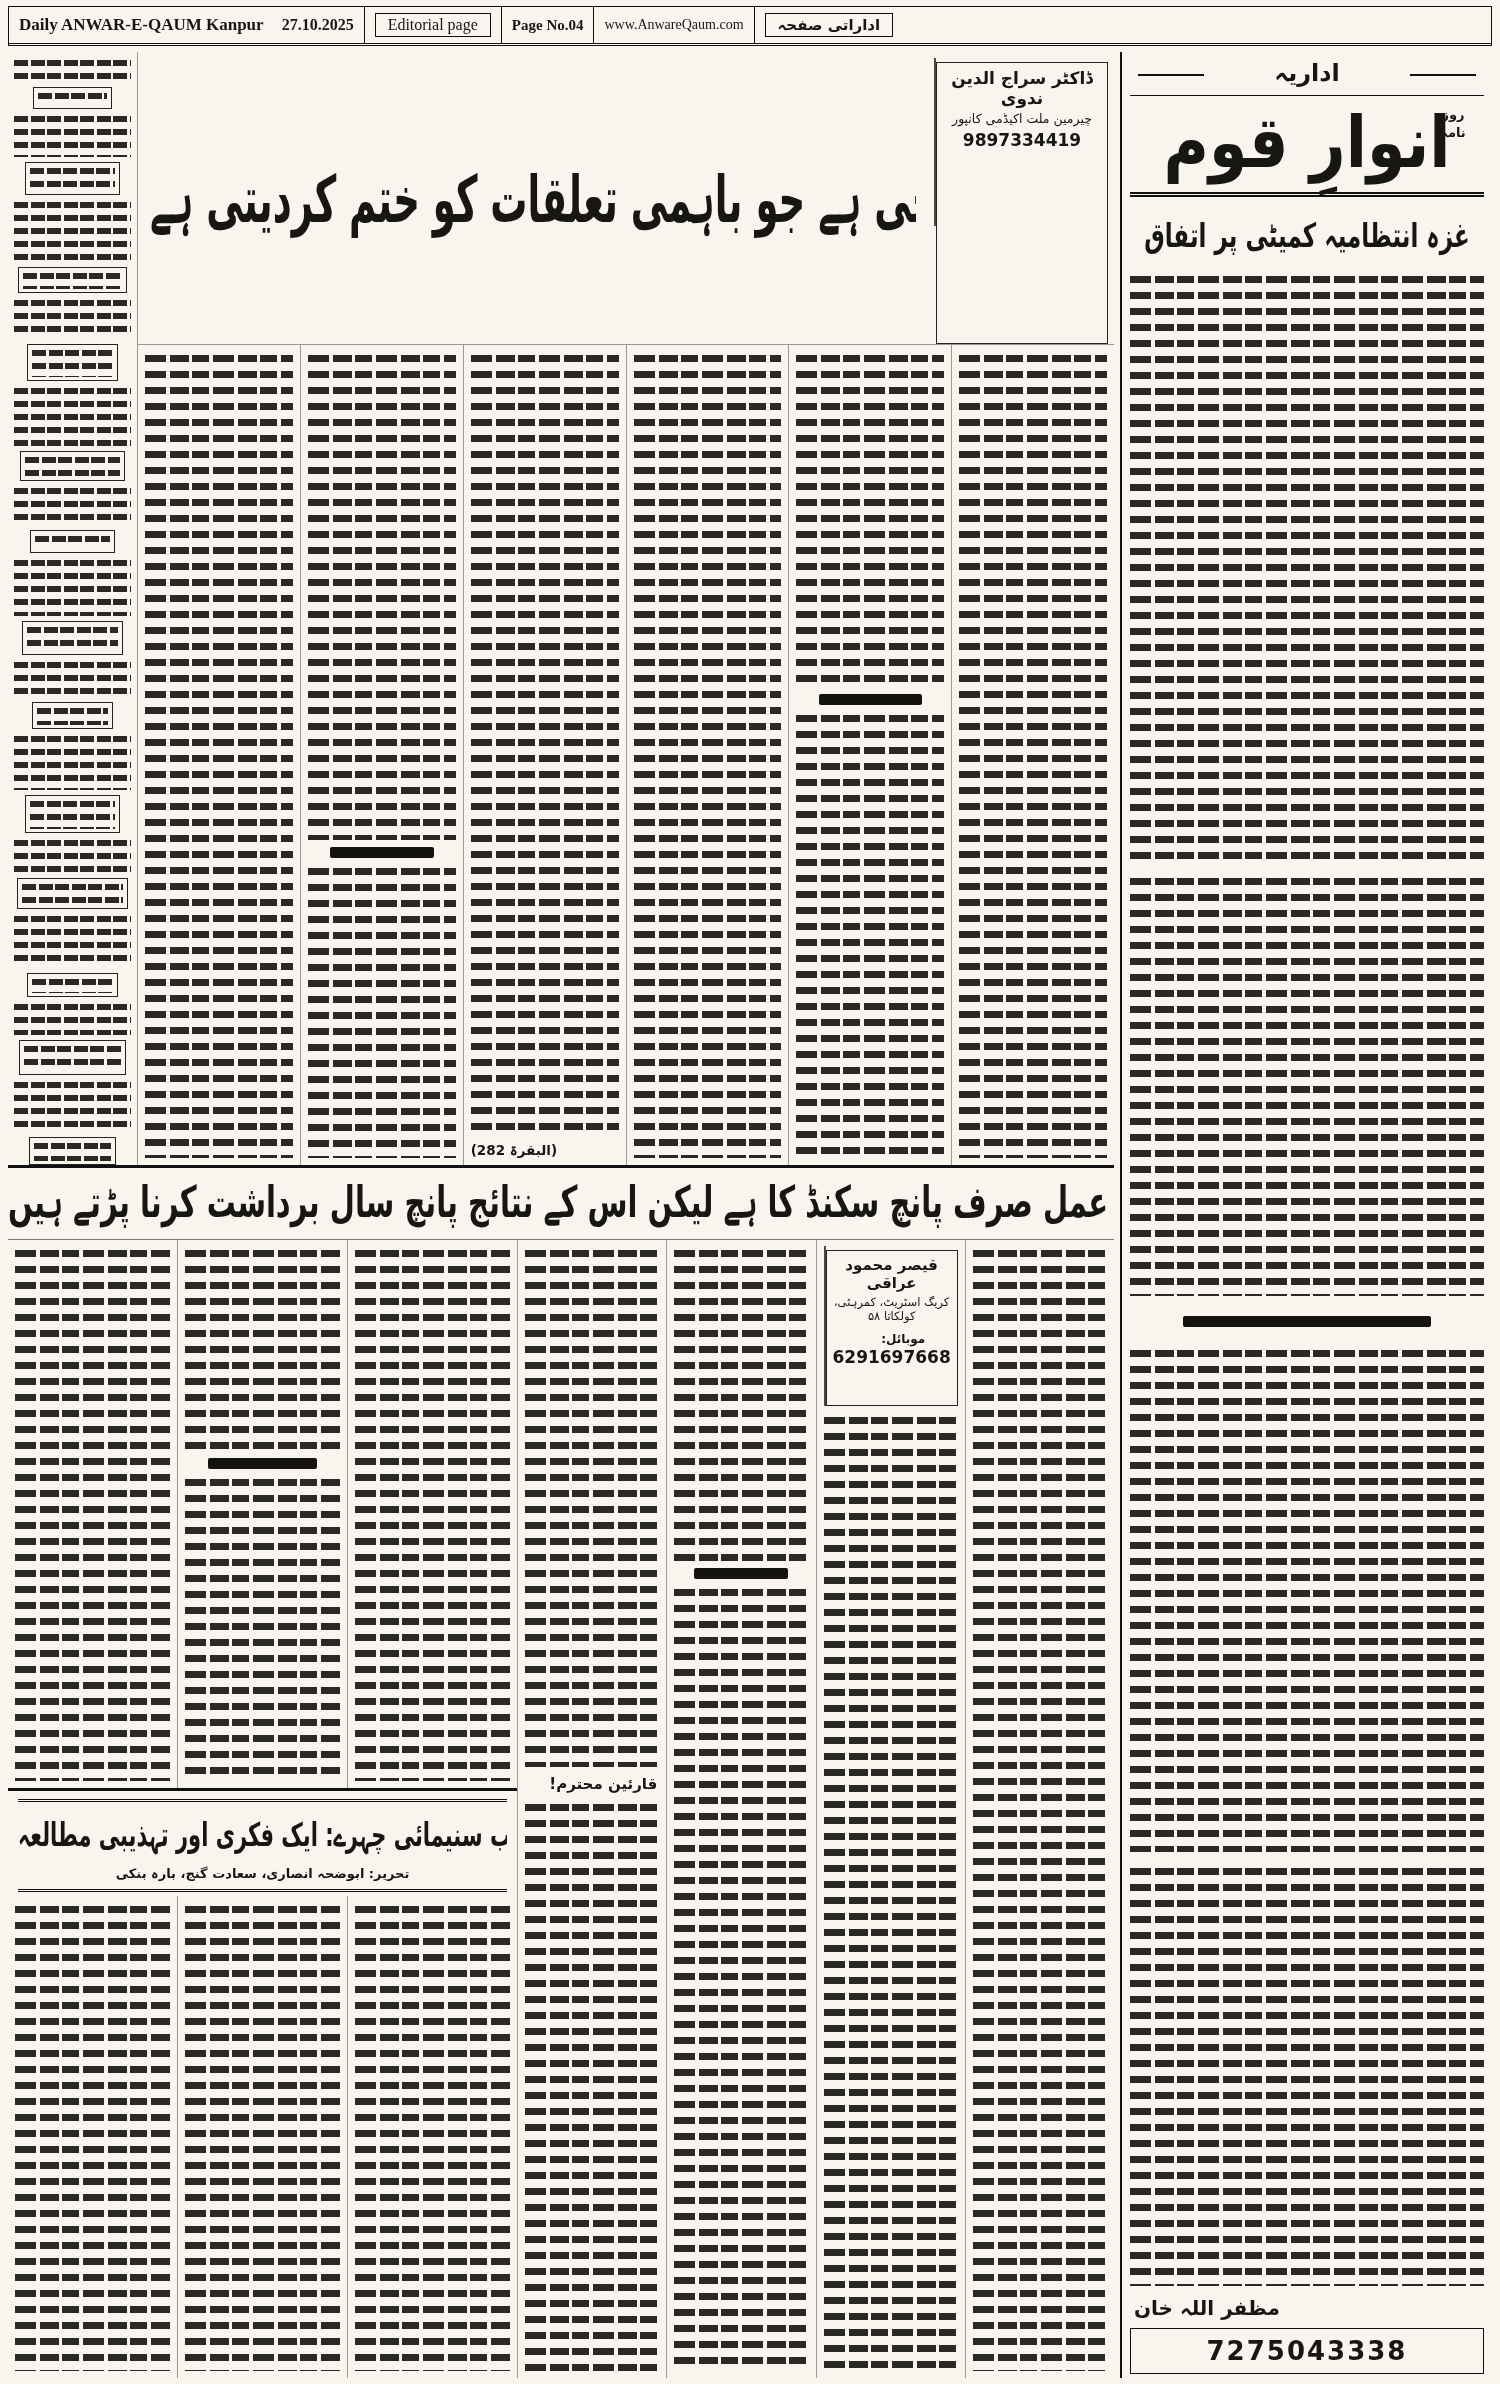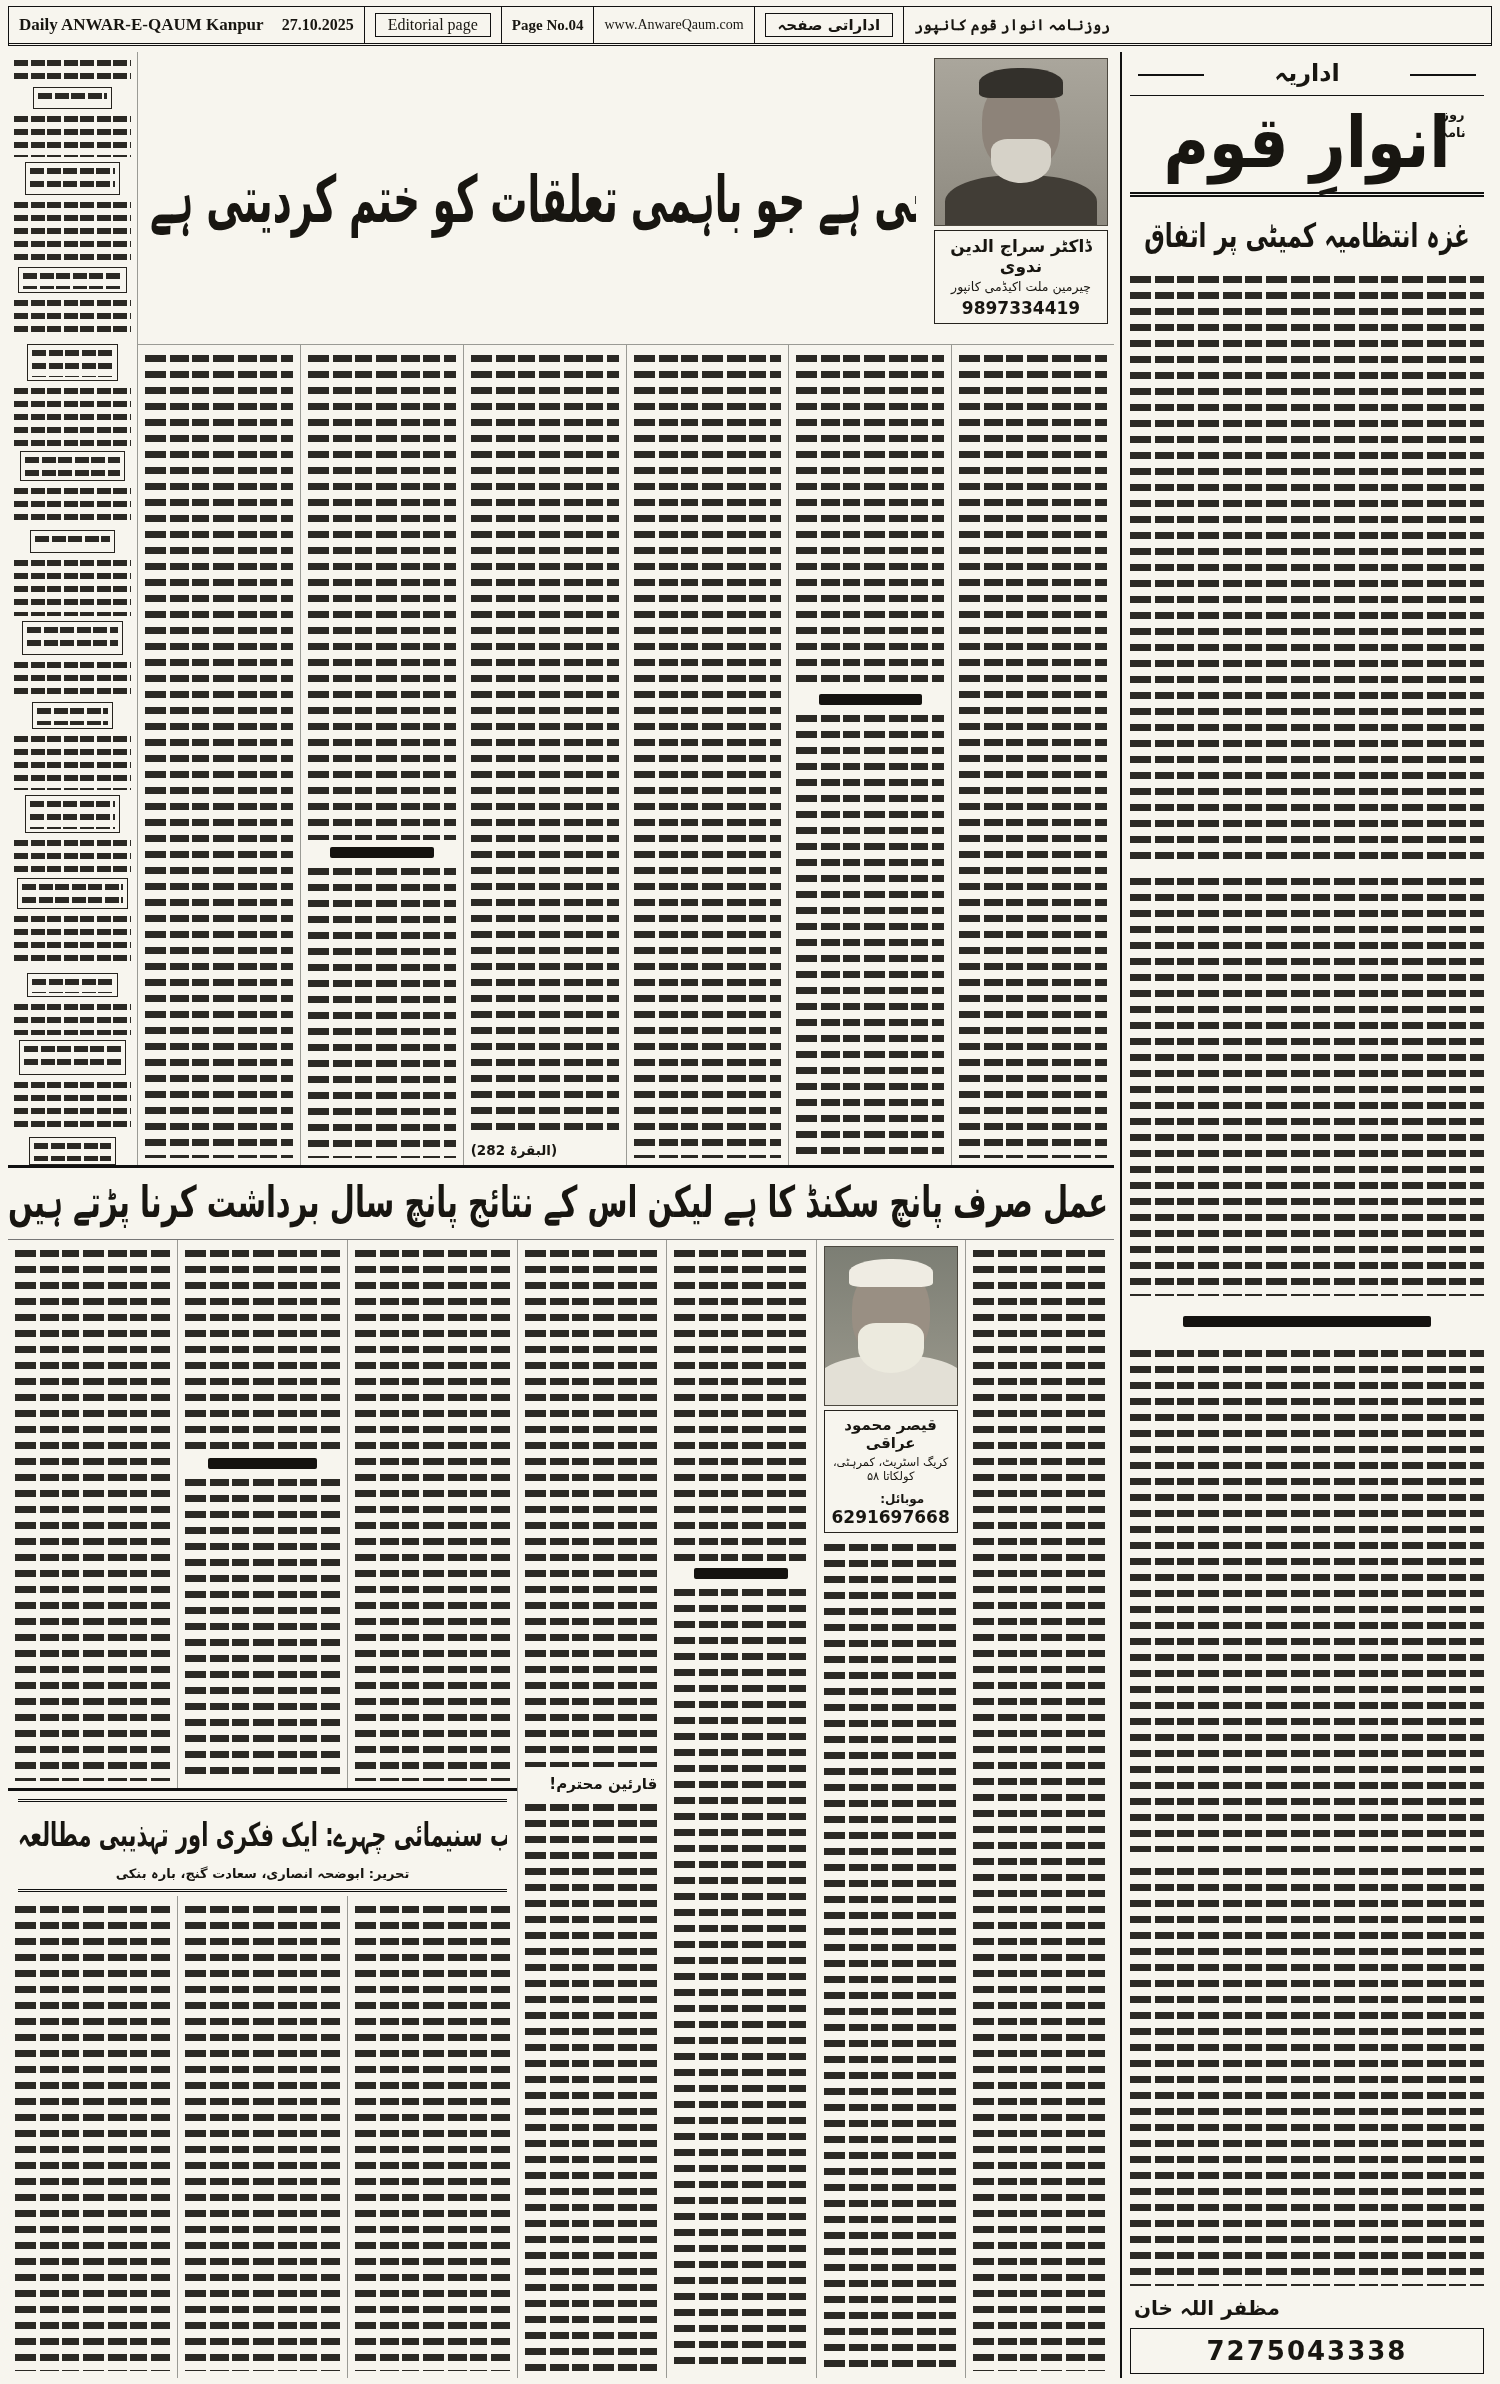--- a/index.html
+++ b/index.html
@@ -50,21 +50,21 @@
   .hl{text-align:center;overflow:hidden;margin:0;}
   .hl .scaley{display:inline-block;white-space:nowrap;font-weight:bold;transform-origin:center;}
   .a1-hl{height:118px;line-height:118px;}
   .a1-hl .scaley{font-size:37px;transform:scaleY(1.75);}
   .a1-subhead{border-top:2.5px solid var(--rule);border-bottom:2.5px solid var(--rule);margin:6px 4px 14px;
               padding:9px 0;text-align:center;overflow:hidden;}
   .a1-subhead span{font-weight:bold;font-size:22px;word-spacing:26px;white-space:nowrap;}
   .a1-body{flex:1;border-top:1px solid var(--grey-rule);}
 
   
-  .author-box{width:186px;flex:0 0 186px;padding:6px 6px 0;display:flex;flex-direction:column;}
+  .author-box{width:186px;flex:0 0 186px;padding:6px 6px 0;display:flex;justify-content:space-between;}
   .photo{height:168px;border:1px solid #4c483f;position:relative;overflow:hidden;flex:0 0 auto;}
   .photo1{background:linear-gradient(180deg,#aaa69c,#8e8a80);}
   .photo2{background:linear-gradient(180deg,#7c7e74,#9b998d);}
   .ph-shoulders{position:absolute;bottom:-8px;left:50%;transform:translateX(-50%);width:152px;height:58px;border-radius:46% 46% 0 0;background:#413d36;z-index:1;}
   .ph-head{position:absolute;top:18px;left:50%;transform:translateX(-50%);width:78px;height:94px;border-radius:46% 46% 42% 42%;background:#8d8379;z-index:2;}
   .ph-cap{position:absolute;top:9px;left:50%;transform:translateX(-50%);width:84px;height:30px;border-radius:48% 48% 14% 14%;background:#33302b;z-index:4;}
   .ph-beard{position:absolute;top:80px;left:50%;transform:translateX(-50%);width:60px;height:44px;border-radius:30% 30% 55% 55%;background:#d6d2c8;z-index:3;}
   .photo2 .ph-shoulders{background:#e3e0d6;}
   .photo2 .ph-head{background:#998f83;}
   .photo2 .ph-cap{background:#efece3;height:28px;top:12px;}
@@ -124,21 +124,20 @@
     </div>
     <div class="tb-cell">
       <span class="tb-plain">Page No.04</span>
     </div>
     <div class="tb-cell">
       <span class="tb-url">www.AnwareQaum.com</span>
     </div>
     <div class="tb-cell">
       <span class="tb-boxed tb-urdu" dir="rtl" lang="ur">اداراتی صفحہ</span>
     </div>
-    <div class="tb-cell tb-right" dir="rtl" lang="ur">روزنامہ انوار قوم کانپور</div>
   </header>
 
   <div class="content">
 
     <main class="main">
 
       <section class="a1">
         <aside class="a1-side">
           <div class="txt sm" style="height: 24px; flex: 0 0 auto;"></div>
             <div class="mini" style="width: 68%;">

